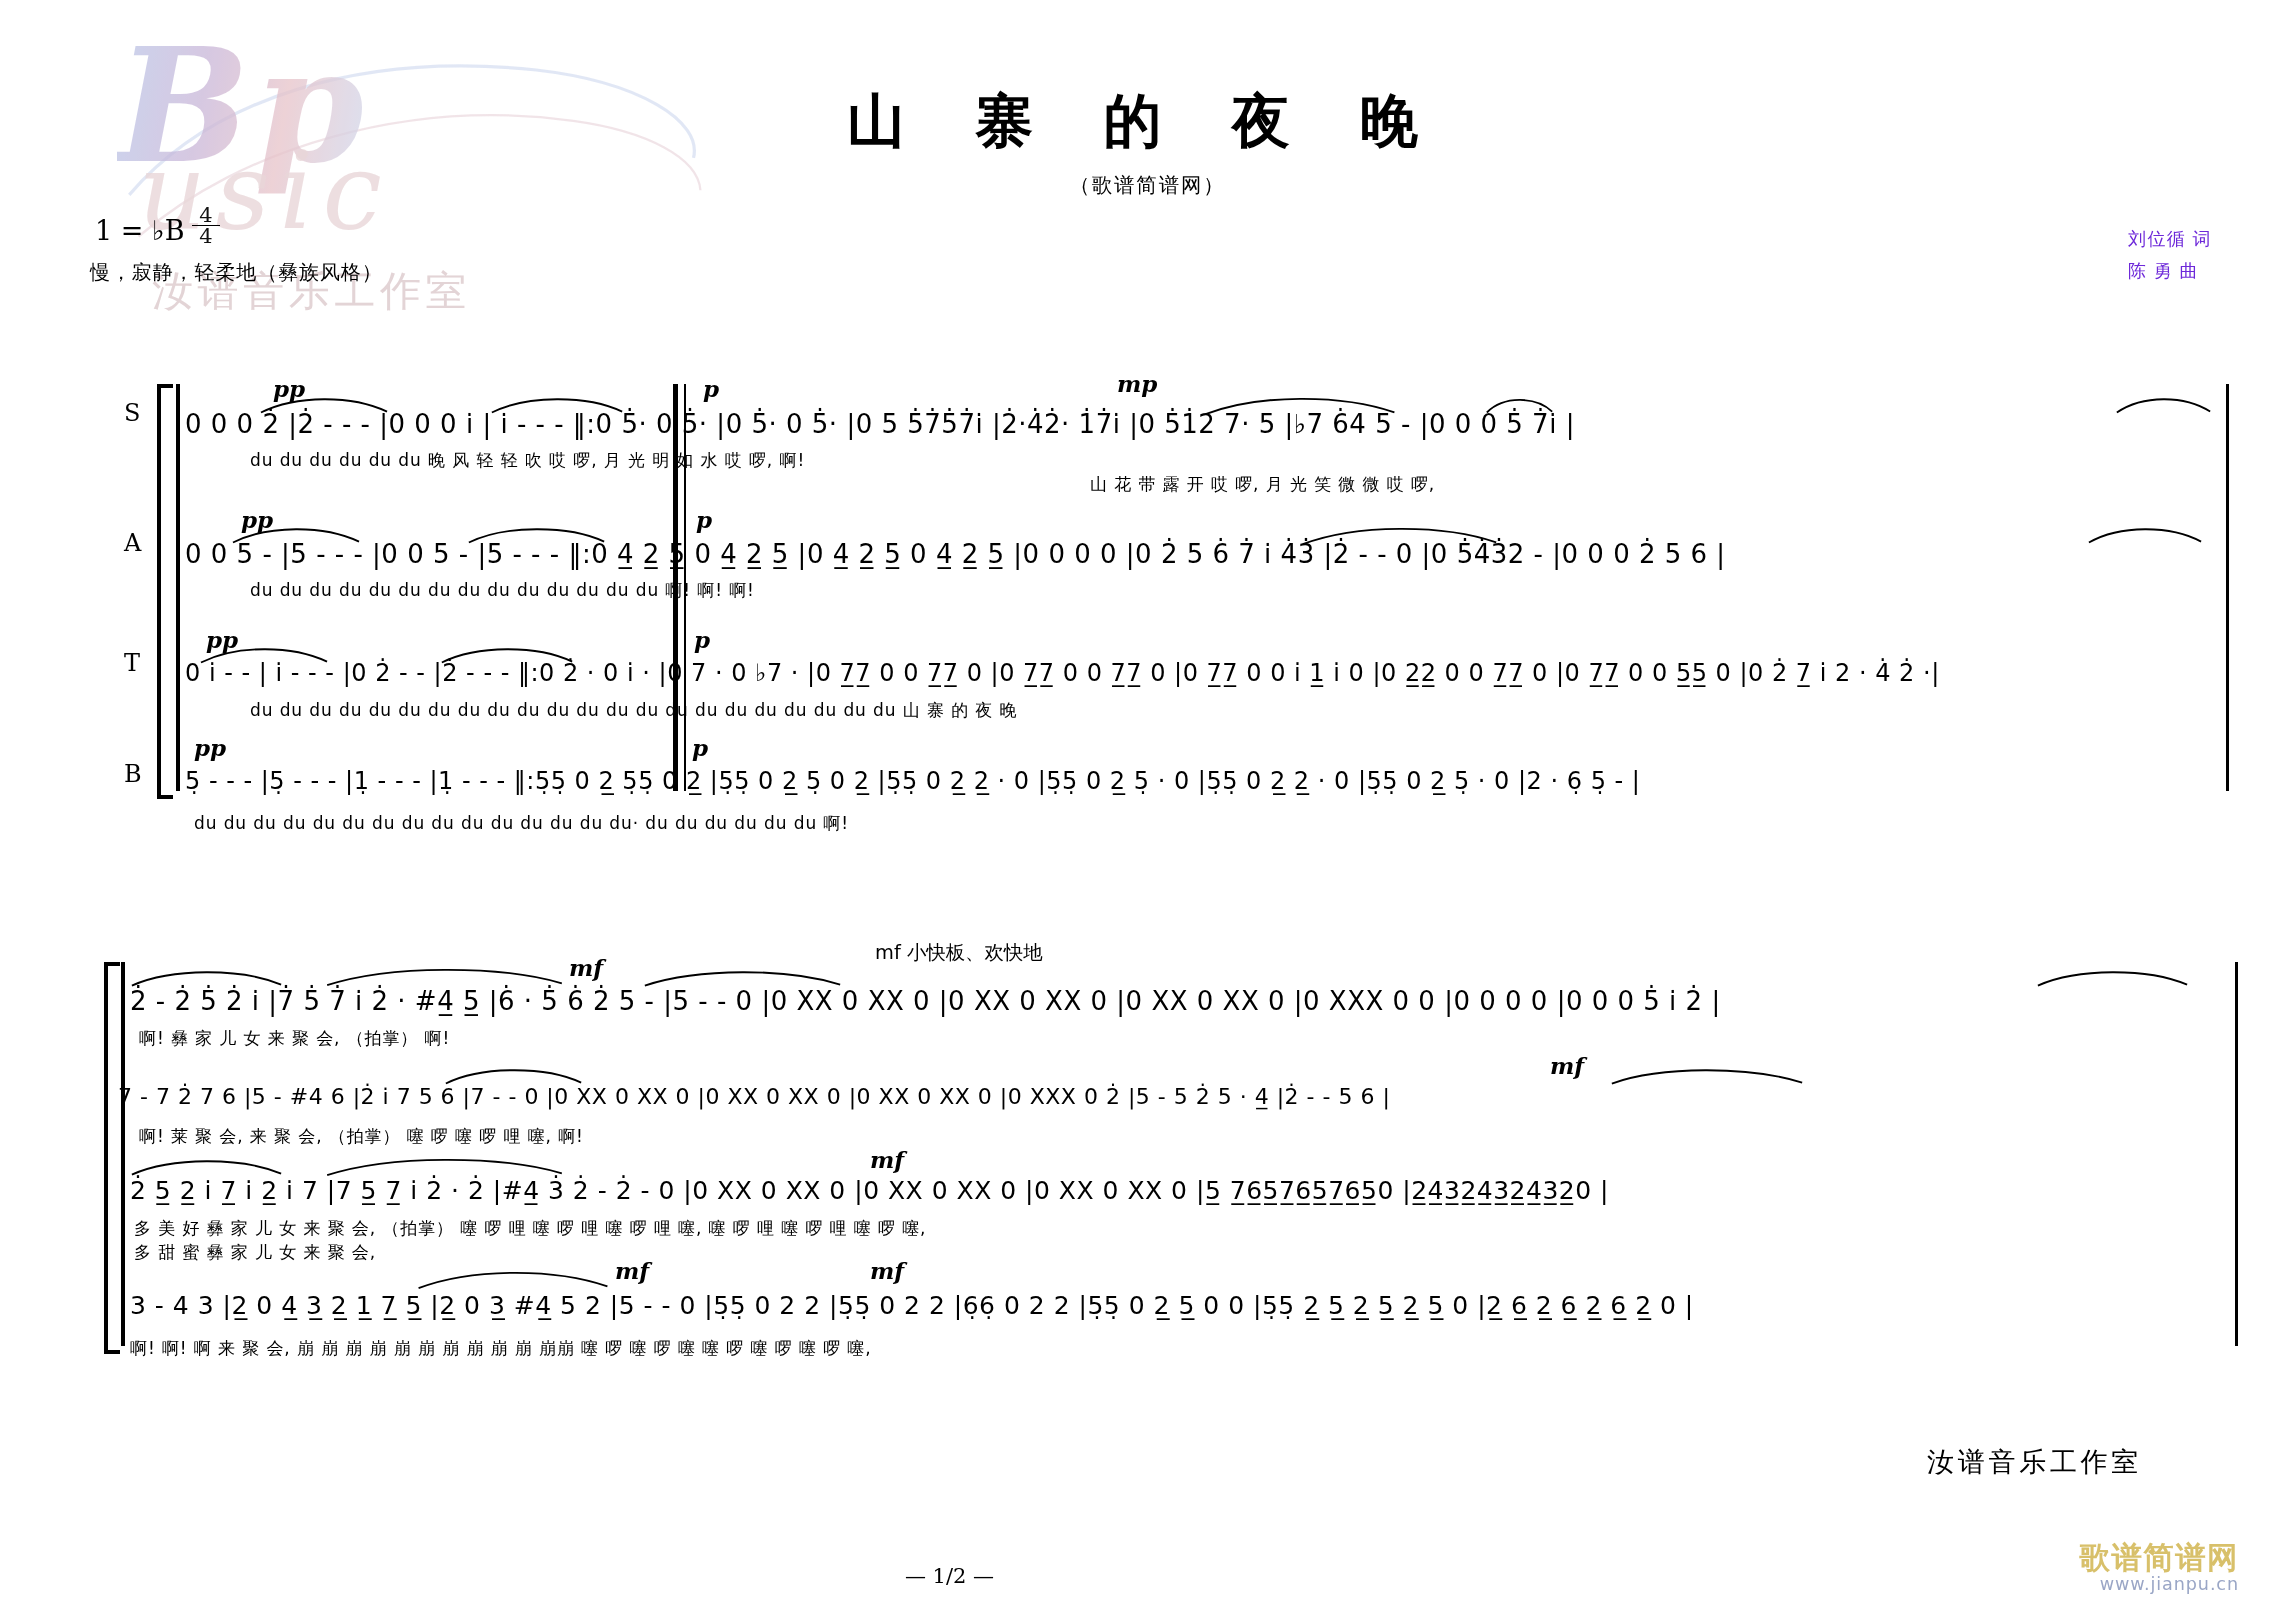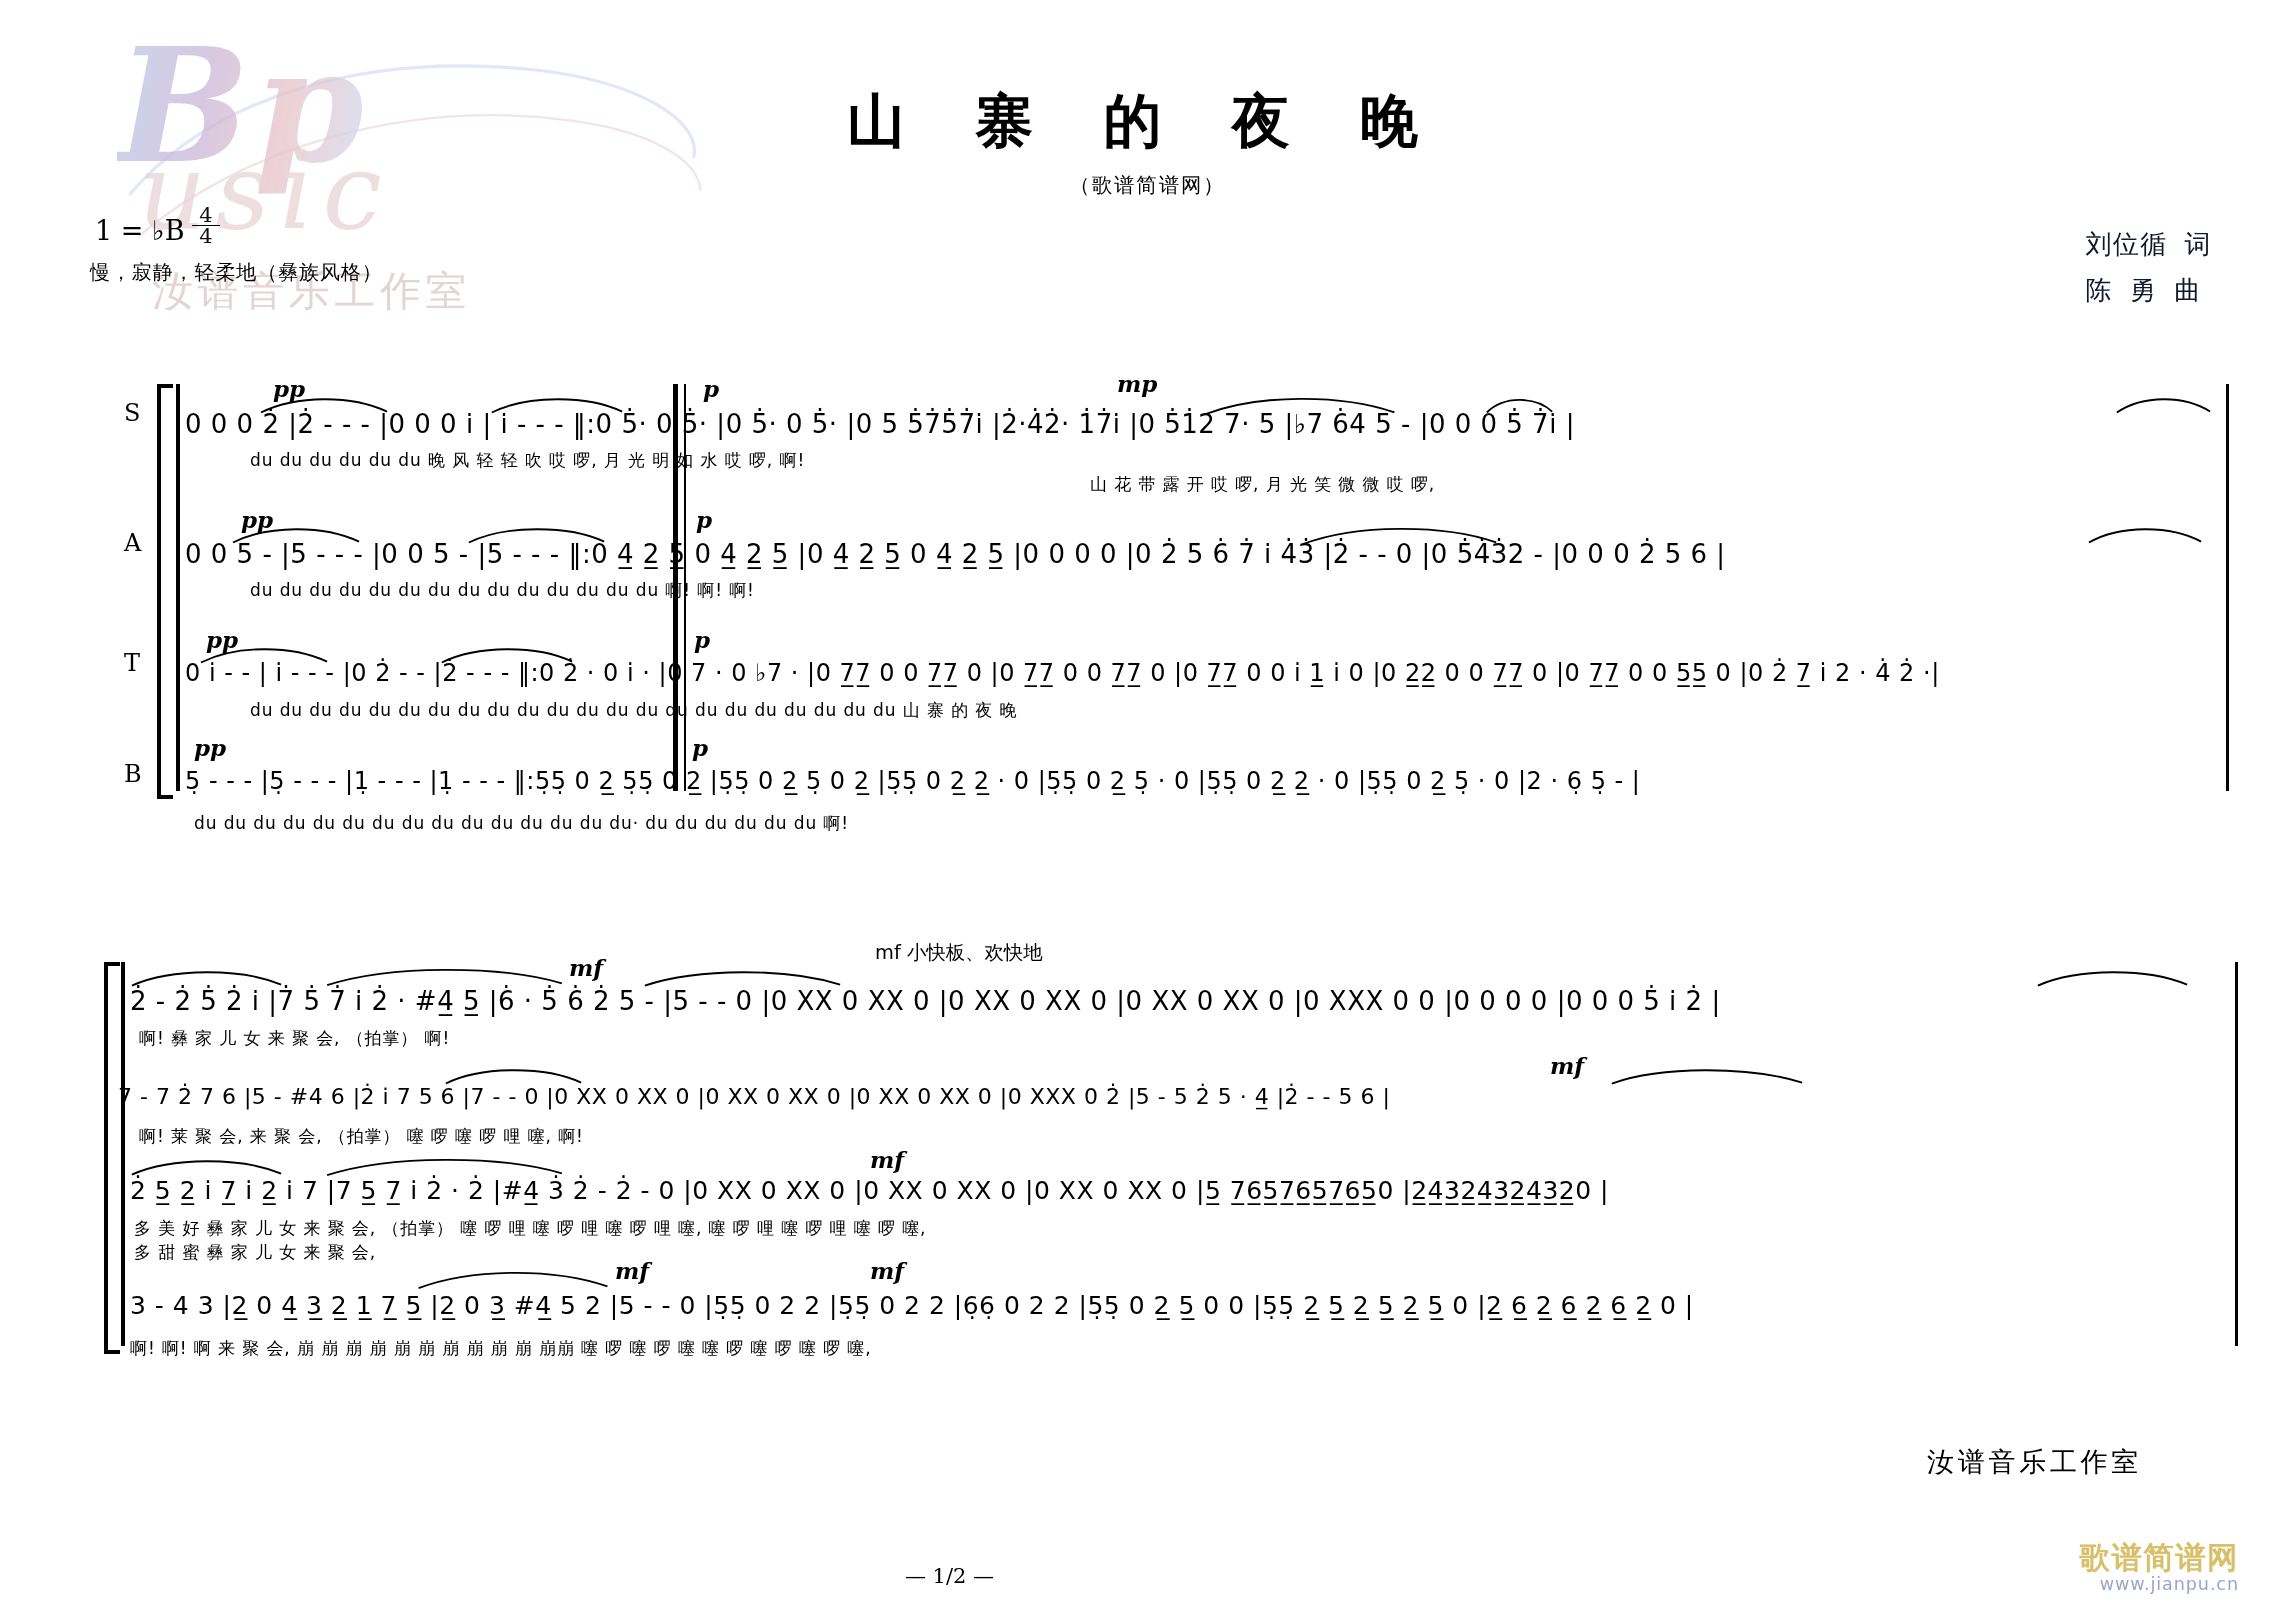--- a/index.html
+++ b/index.html
@@ -125,26 +125,26 @@
     font-family: "DejaVu Sans", sans-serif;
     font-size: 20px;
     letter-spacing: 0.9px;
     color: #000;
     white-space: nowrap;
   }
   .credits {
     position: absolute;
     right: 83px;
     top: 224px;
-    font-family: Liberation Mono, monospace;
-    font-size: 26px;
+    font-family: Liberation Sans, sans-serif;
+    font-size: 18px;
     letter-spacing: 1.4px;
     text-align: left;
     line-height: 1.75;
-    color: #0f172a;
+    color: #6d28d9;
   }
 
   
   .system { position: absolute; left: 0; width: 2295px; }
   .brace {
     position: absolute;
     border-left: 4.2px solid #000;
     border-top: 4.2px solid #000;
     border-bottom: 4.2px solid #000;
     width: 12px;

